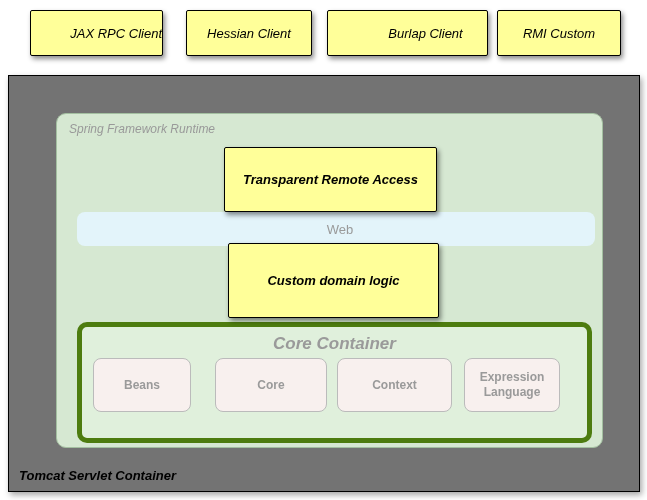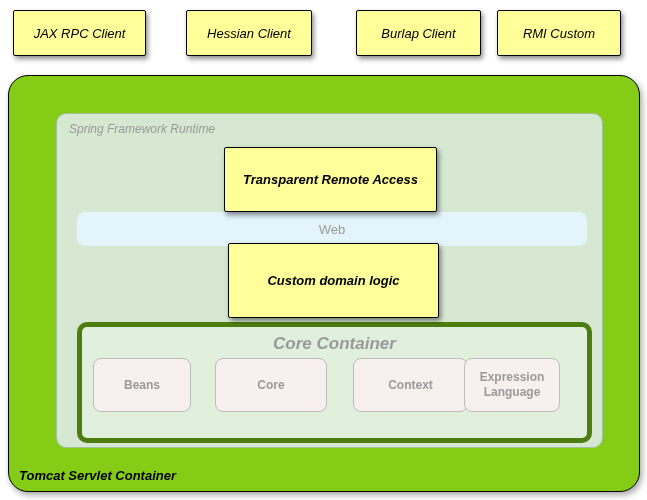--- a/index.html
+++ b/index.html
@@ -23,34 +23,34 @@
     border: 1px solid #000000;
     border-radius: 2px;
     box-shadow: 2px 3px 5px rgba(0,0,0,0.45);
     display: flex;
     align-items: center;
     justify-content: center;
     font-style: italic;
     font-size: 13px;
     color: #000000;
   }
-  #client-0 { left: 13px;  width: 131px; }
+  #client-0 { left: 30px;  width: 131px; justify-content: flex-end; }
   #client-1 { left: 186px; width: 124px; }
-  #client-2 { left: 356px; width: 123px; }
+  #client-2 { left: 327px; width: 123px; padding-left: 36px; }
   #client-3 { left: 497px; width: 122px; }
 
   #tomcat-container {
     position: absolute;
     left: 8px;
     top: 75px;
     width: 630px;
     height: 415px;
-    background: #84cc16;
+    background: #737373;
     border: 1.5px solid #000000;
-    border-radius: 20px;
+    border-radius: 0;
     box-shadow: 2px 3px 6px rgba(0,0,0,0.35);
   }
   #tomcat-label {
     position: absolute;
     left: 10px;
     bottom: 8px;
     font-style: italic;
     font-weight: bold;
     font-size: 13px;
     color: #000000;
@@ -99,20 +99,21 @@
     width: 510px;
     height: 34px;
     background: #E3F4FA;
     border-radius: 8px;
     display: flex;
     align-items: center;
     justify-content: center;
     font-size: 13px;
     color: #9A9A9A;
     z-index: 1;
+    padding-left: 8px;
   }
   #domain-logic-box {
     position: absolute;
     left: 171px;
     top: 129px;
     width: 209px;
     height: 73px;
     background: #FFFF99;
     border: 1px solid #000000;
     border-radius: 2px;
@@ -160,21 +161,21 @@
     text-align: center;
     font-weight: bold;
     font-size: 12px;
     color: #9A9A9A;
     line-height: 1.25;
     padding: 0 6px;
     box-sizing: border-box;
   }
   #module-0 { left: 11px;  width: 98px; }
   #module-1 { left: 133px; width: 112px; }
-  #module-2 { left: 255px; width: 115px; margin-left: 16px; }
+  #module-2 { left: 255px; width: 115px; }
   #module-3 { left: 382px; width: 96px; }
 </style>
 </head>
 <body>
 
 <div id="canvas">
 
   <div id="client-0" class="client-box">
     <span>JAX RPC Client</span>
   </div>

